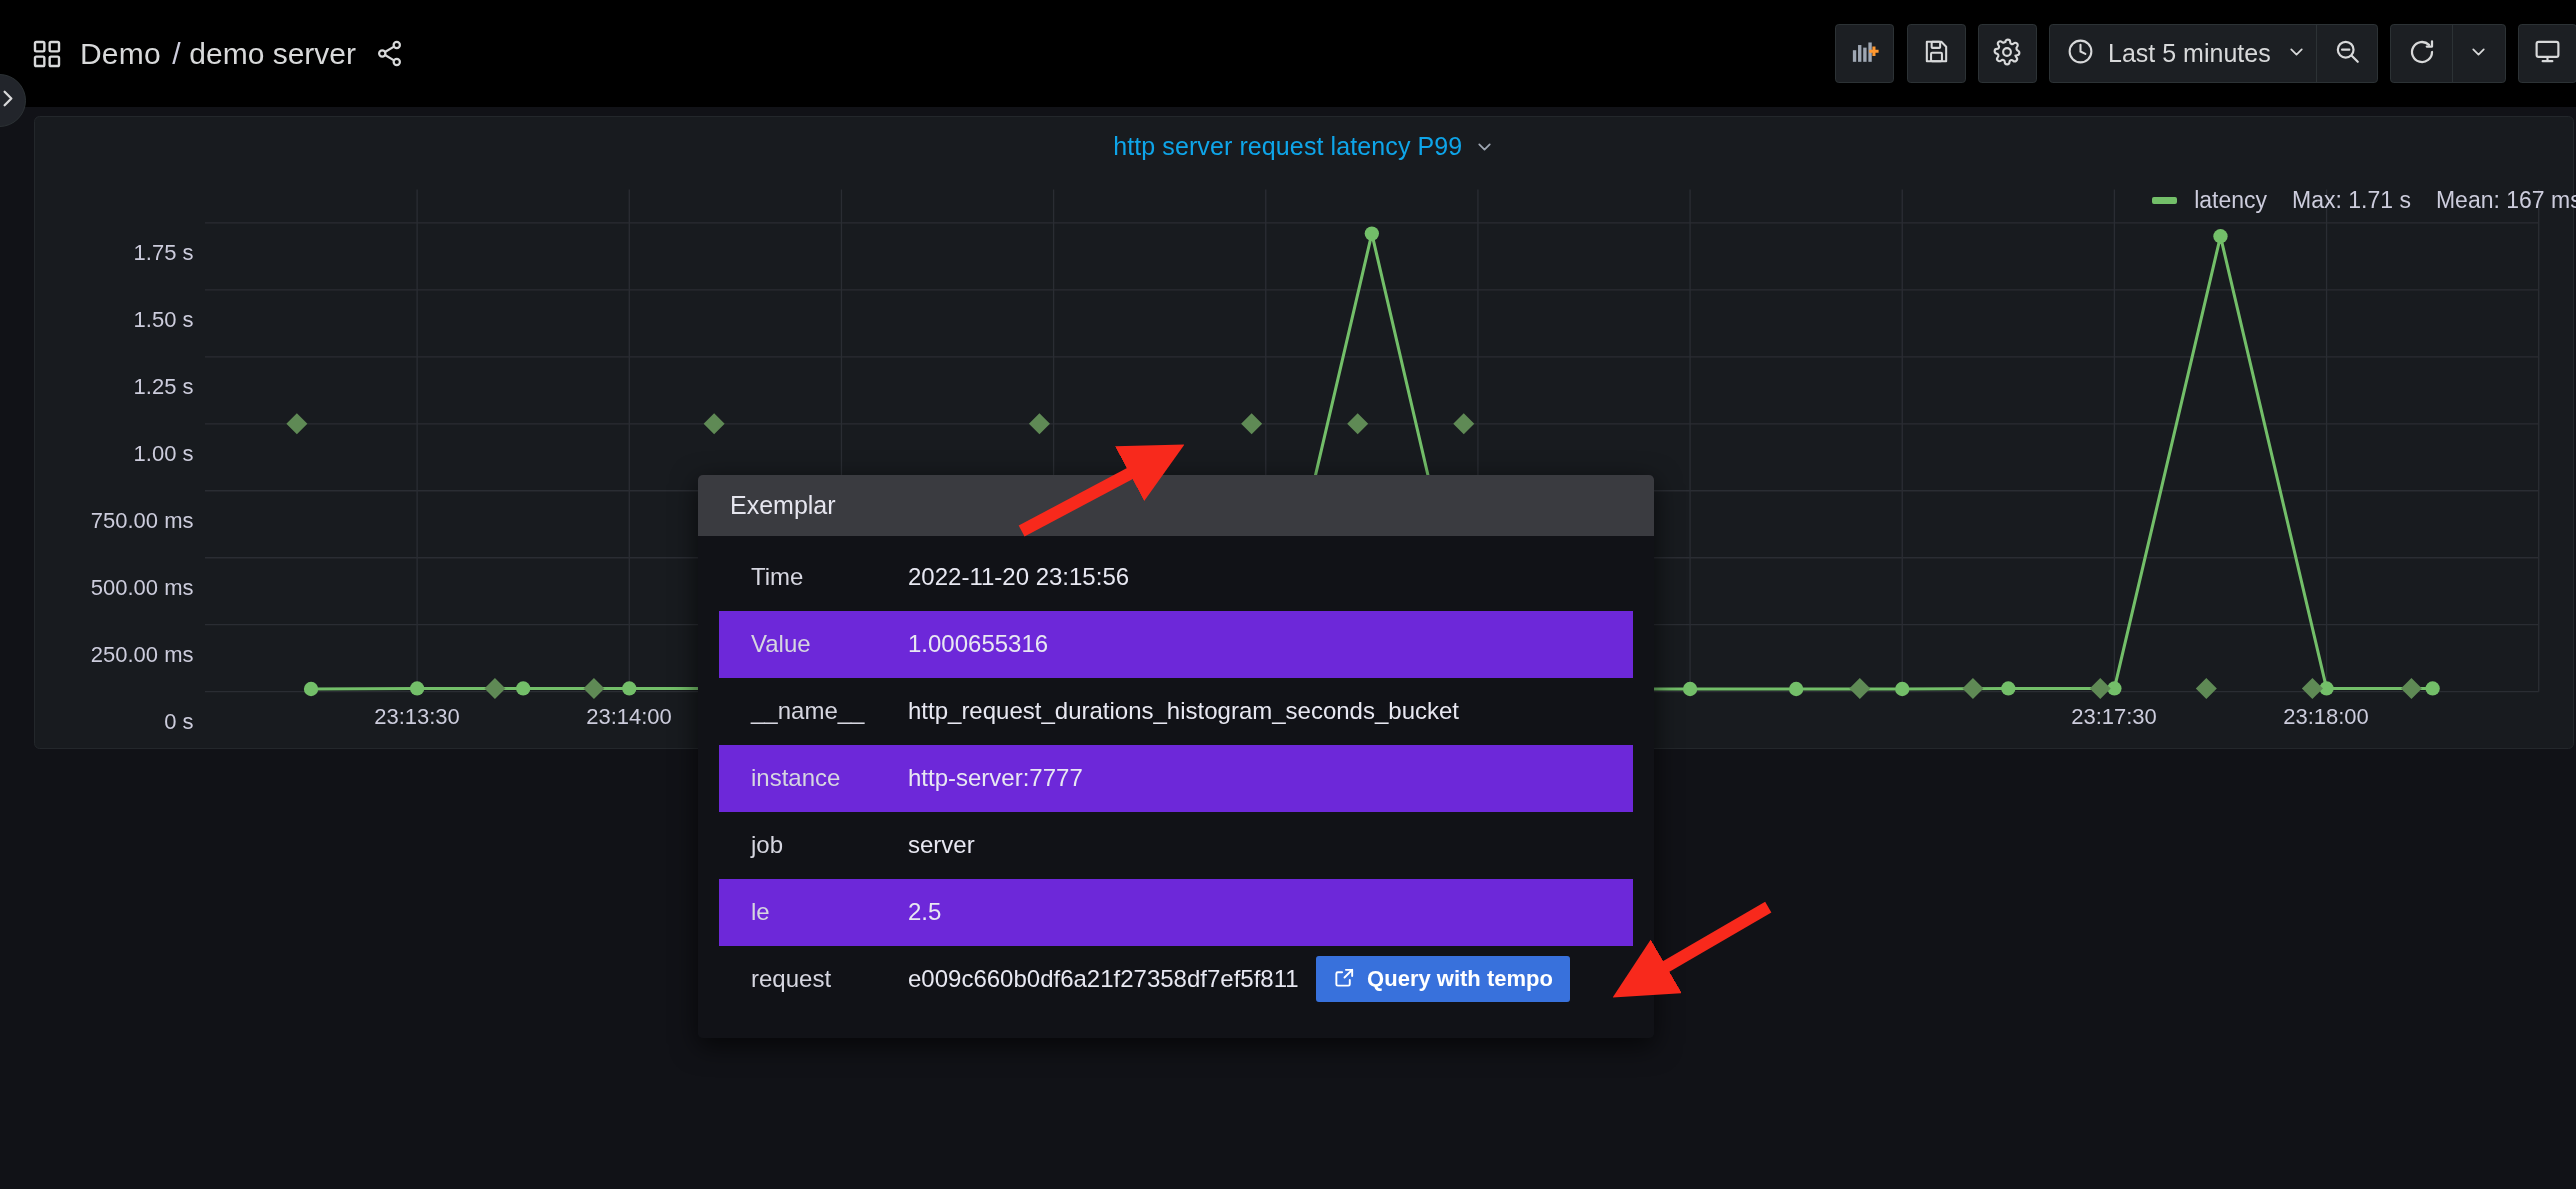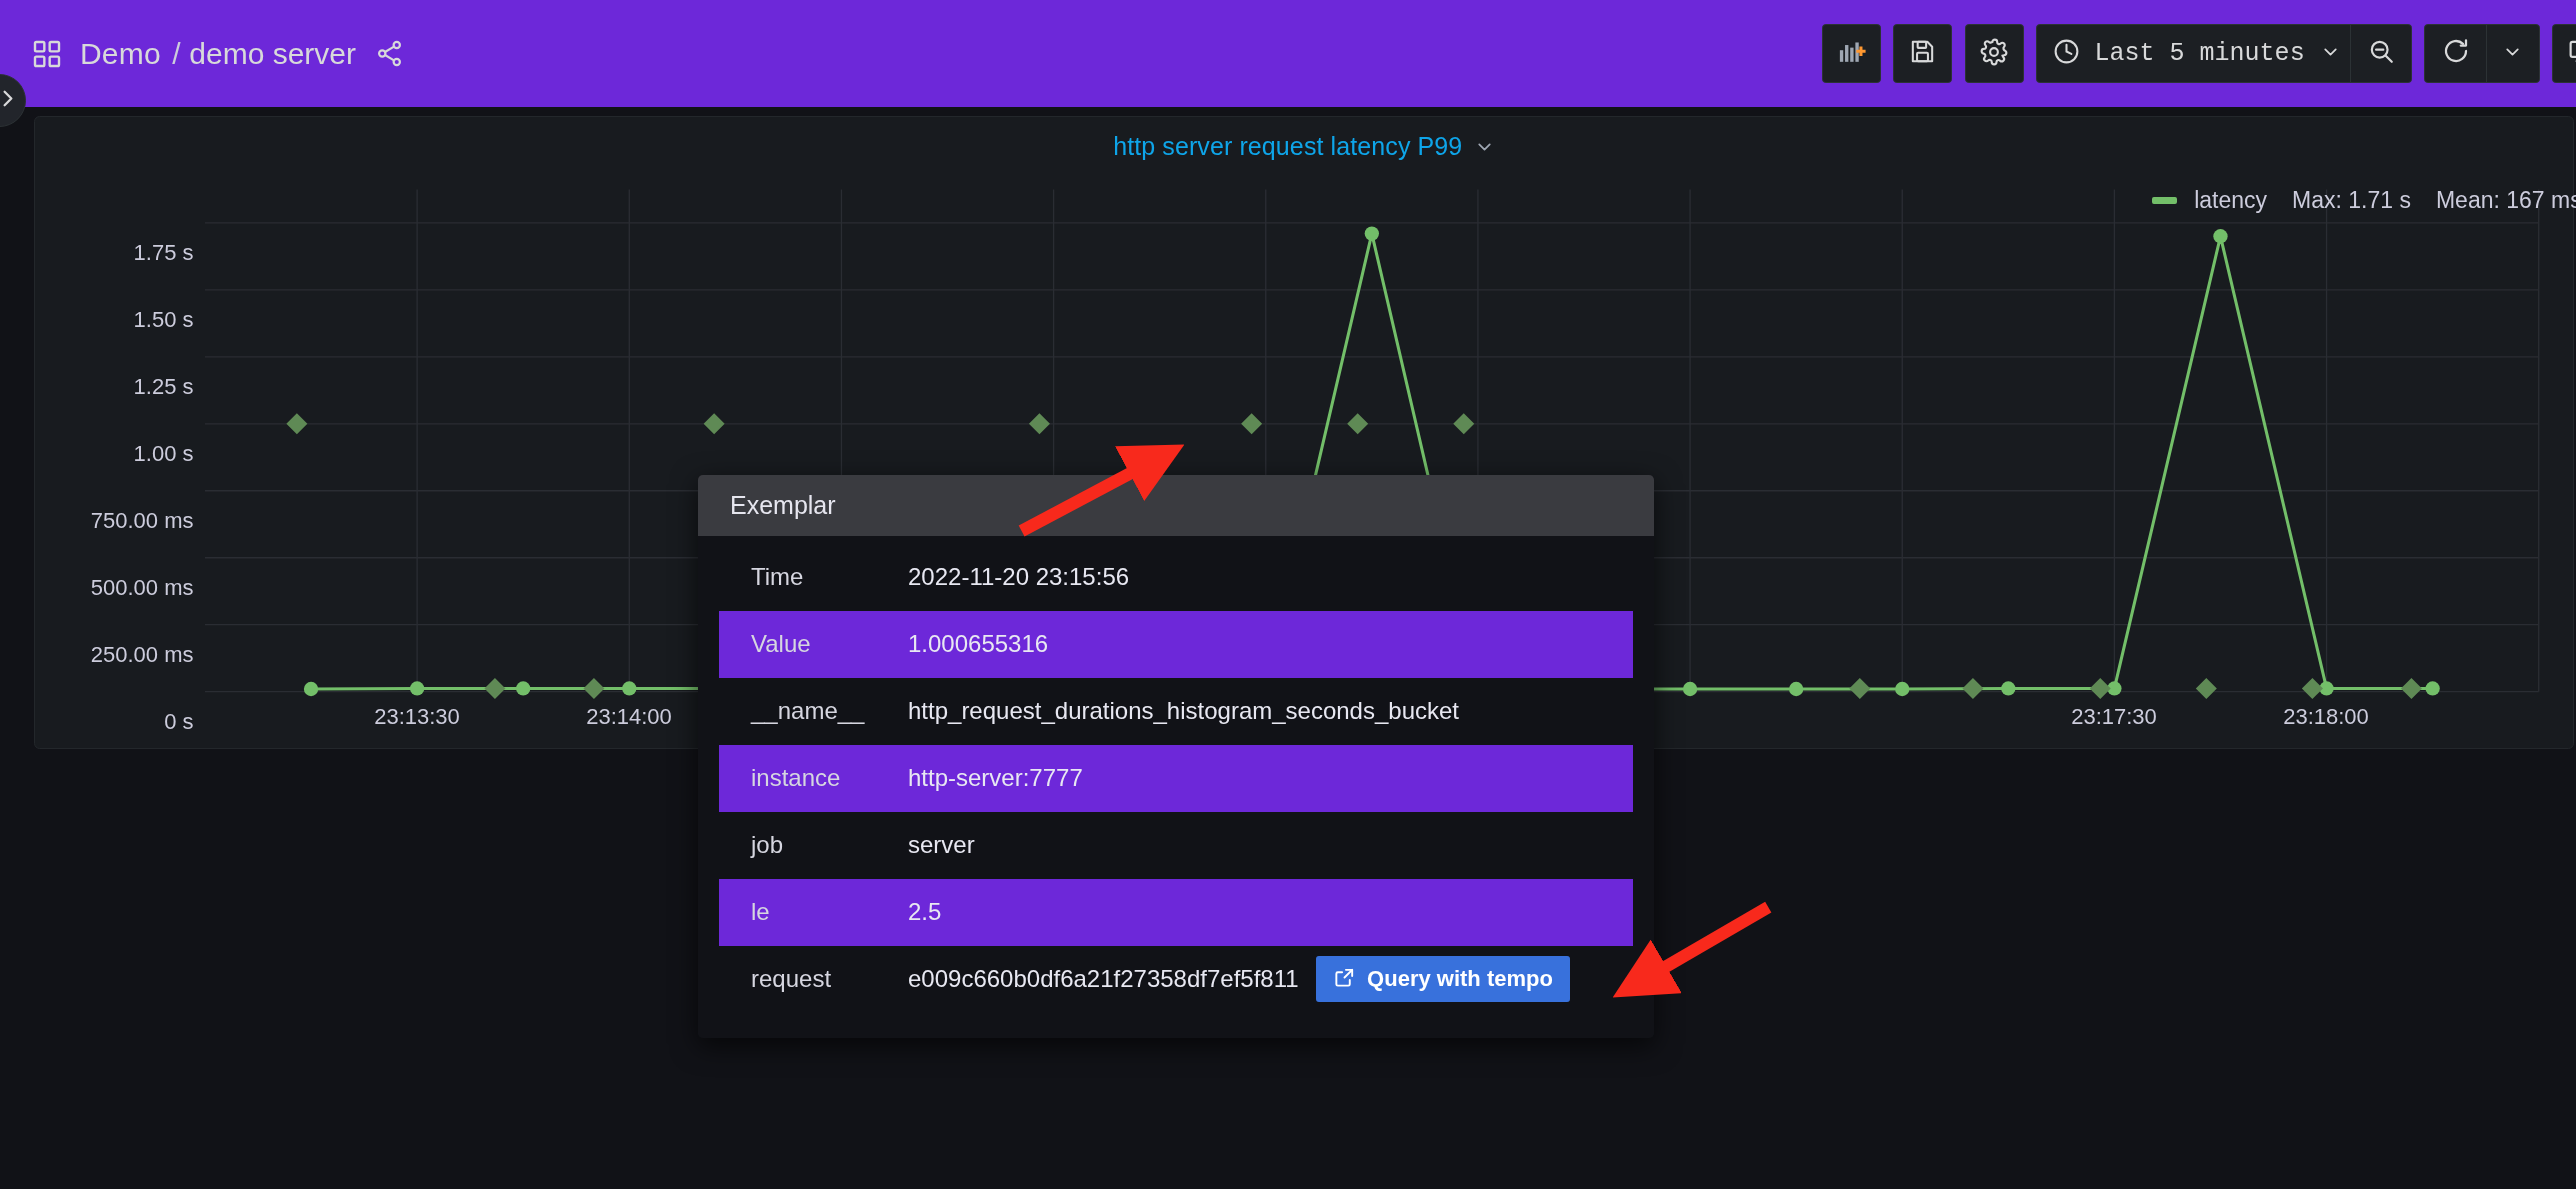--- a/index.html
+++ b/index.html
@@ -8,23 +8,23 @@
     background: #111217;
     font-family: "Liberation Sans", sans-serif;
     overflow: hidden;
   }
   body { position: relative; }
 
   
   .topnav {
     position: absolute; left: 0; top: 0;
     width: 2576px; height: 107px;
-    background: #6d28d9;
+    background: #000000;
     display: flex; align-items: center;
-    padding: 0 5px 0 31px;
+    padding: 0 39px 0 31px;
   }
   .nav-left { display: flex; align-items: center; gap: 0; }
   .grid-icon { width: 32px; height: 32px; margin-right: 17px; flex: 0 0 auto; }
   .breadcrumb { display: flex; align-items: baseline; gap: 0; }
   .bc-root {
     font-size: 30px; color: #d8d9da; font-weight: 400; letter-spacing: 0.2px;
   }
   .bc-sep { font-size: 30px; color: #ccccdc; padding: 0 8.6px 0 11.5px; }
   .bc-leaf { font-size: 30px; color: #d8d9da; font-weight: 400; }
   .share-icon { width: 29px; height: 29px; margin-left: 19px; }
@@ -40,21 +40,21 @@
     border-radius: 3.8px;
     display: flex; align-items: center; justify-content: center;
     cursor: pointer;
   }
   .tb-group {
     height: 59px; display: flex; align-items: stretch;
     background: #1c1f23; border: 1px solid #2c3235; border-radius: 3.8px;
   }
   .tb-group > .seg {
     display: flex; align-items: center; justify-content: center;
-    padding: 0 15.3px; cursor: pointer; font-family: Liberation Mono, monospace;
+    padding: 0 15.3px; cursor: pointer;
   }
   .tb-group > .seg + .seg { border-left: 1px solid #2c3235; }
   .time-text {
     font-size: 25px; color: #d8d9da; padding: 0 15.3px 0 13.4px;
     white-space: nowrap;
   }
   .kiosk-btn { margin-right: -40px; }
 
   
   .side-toggle {

